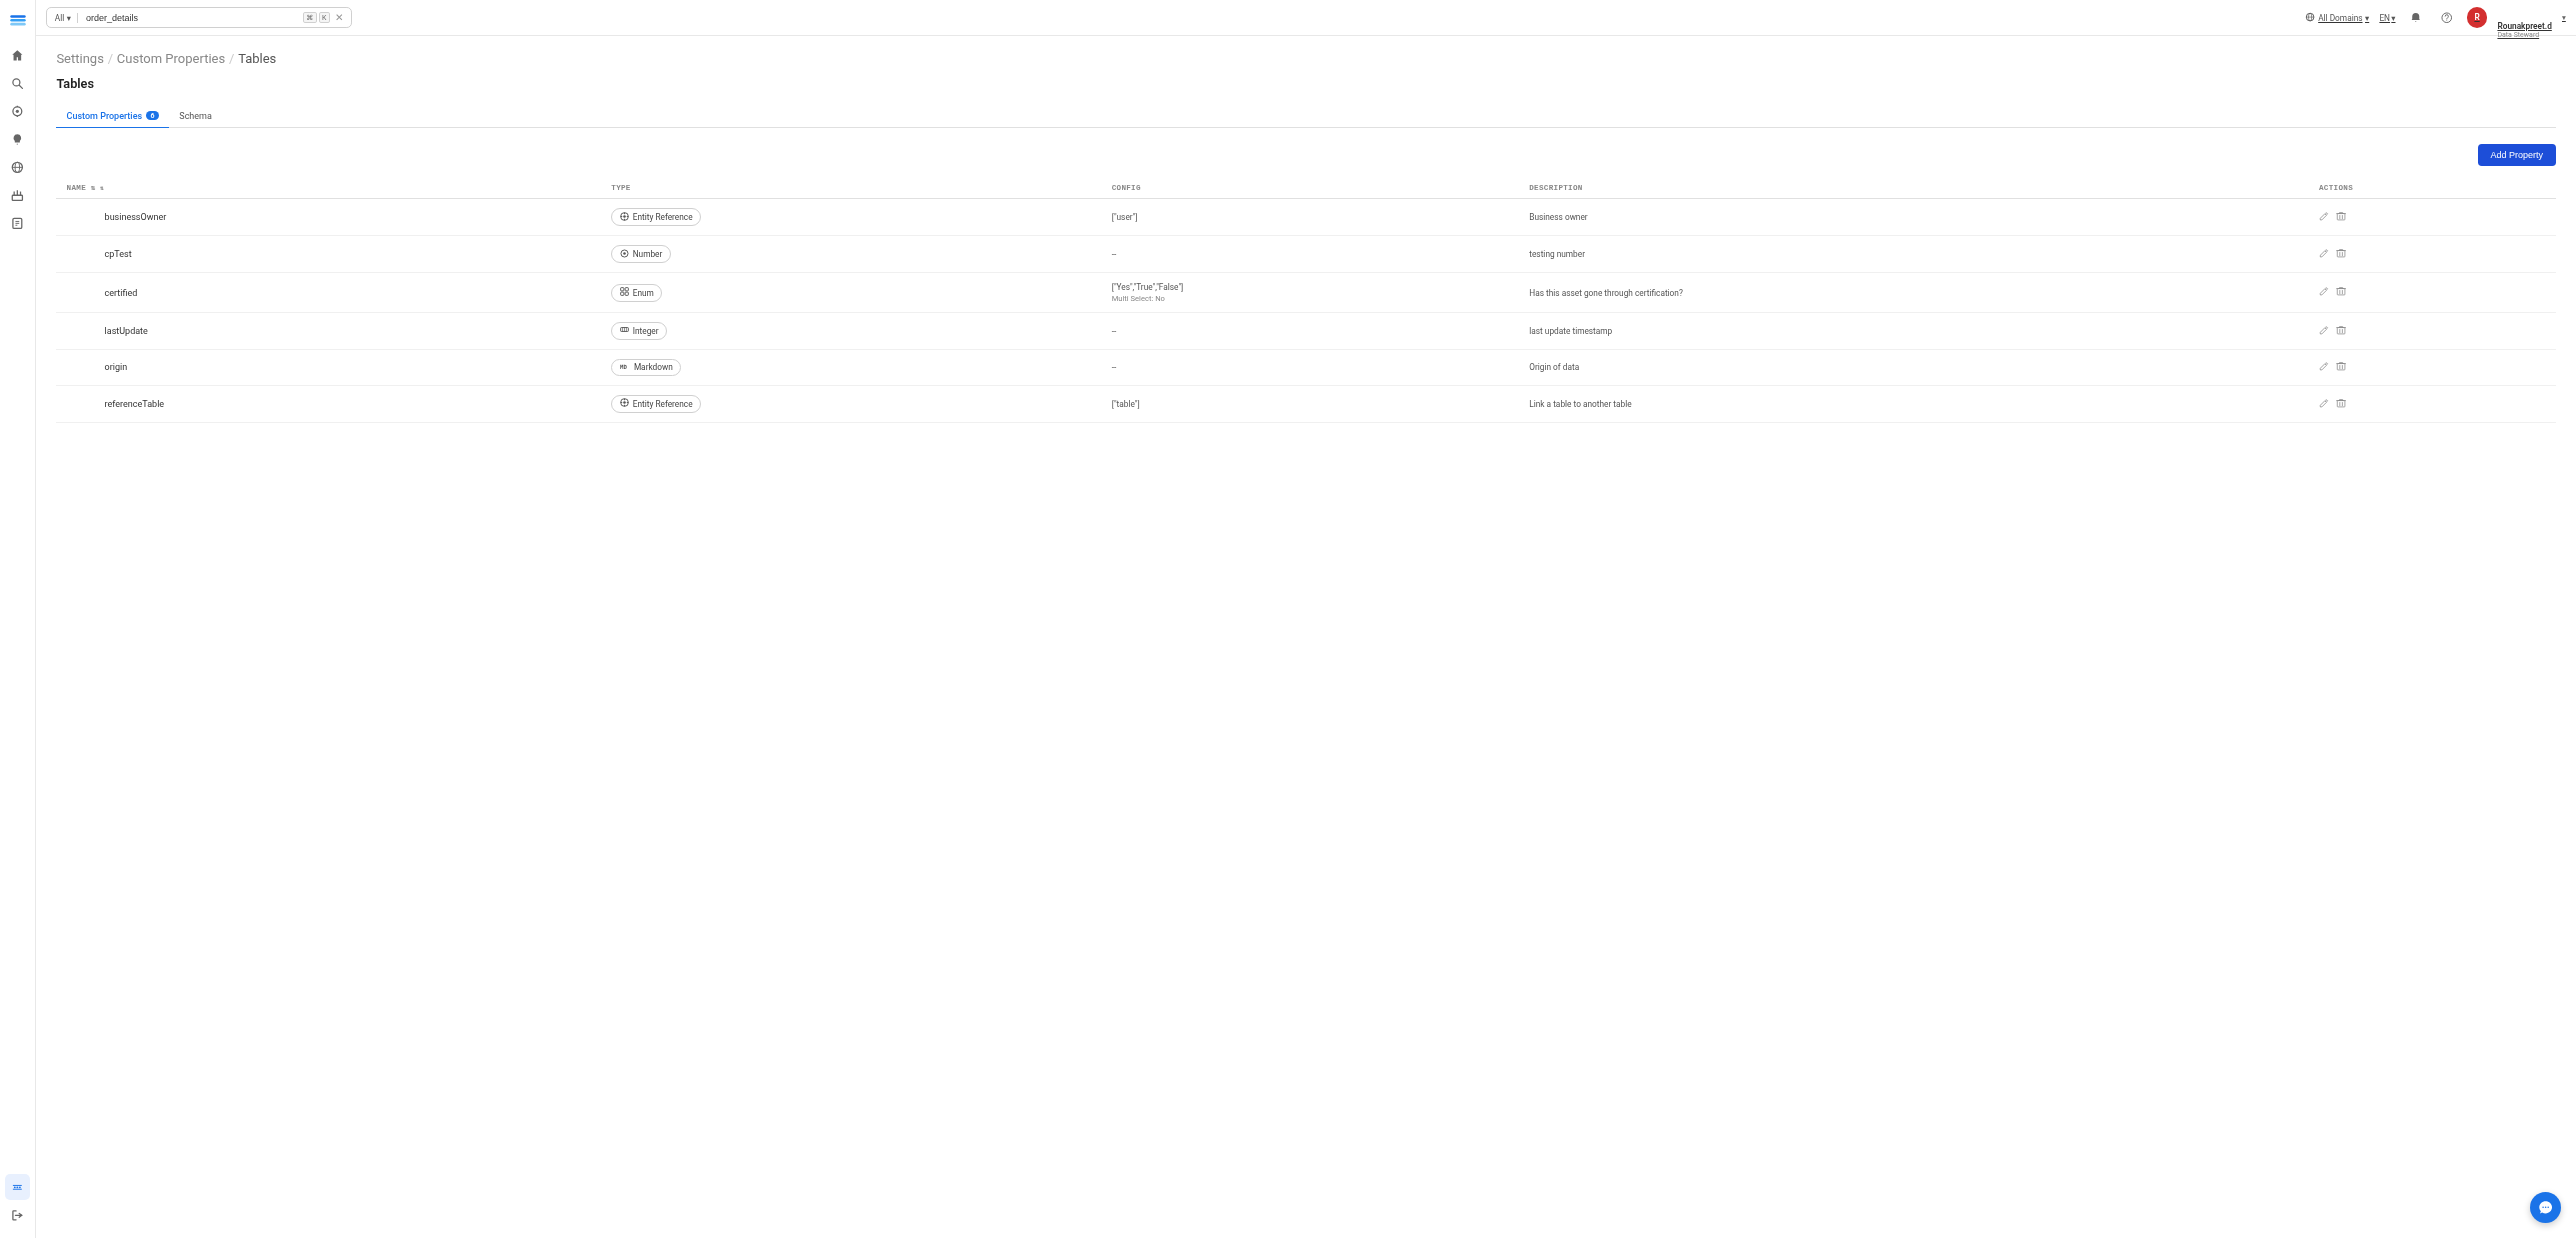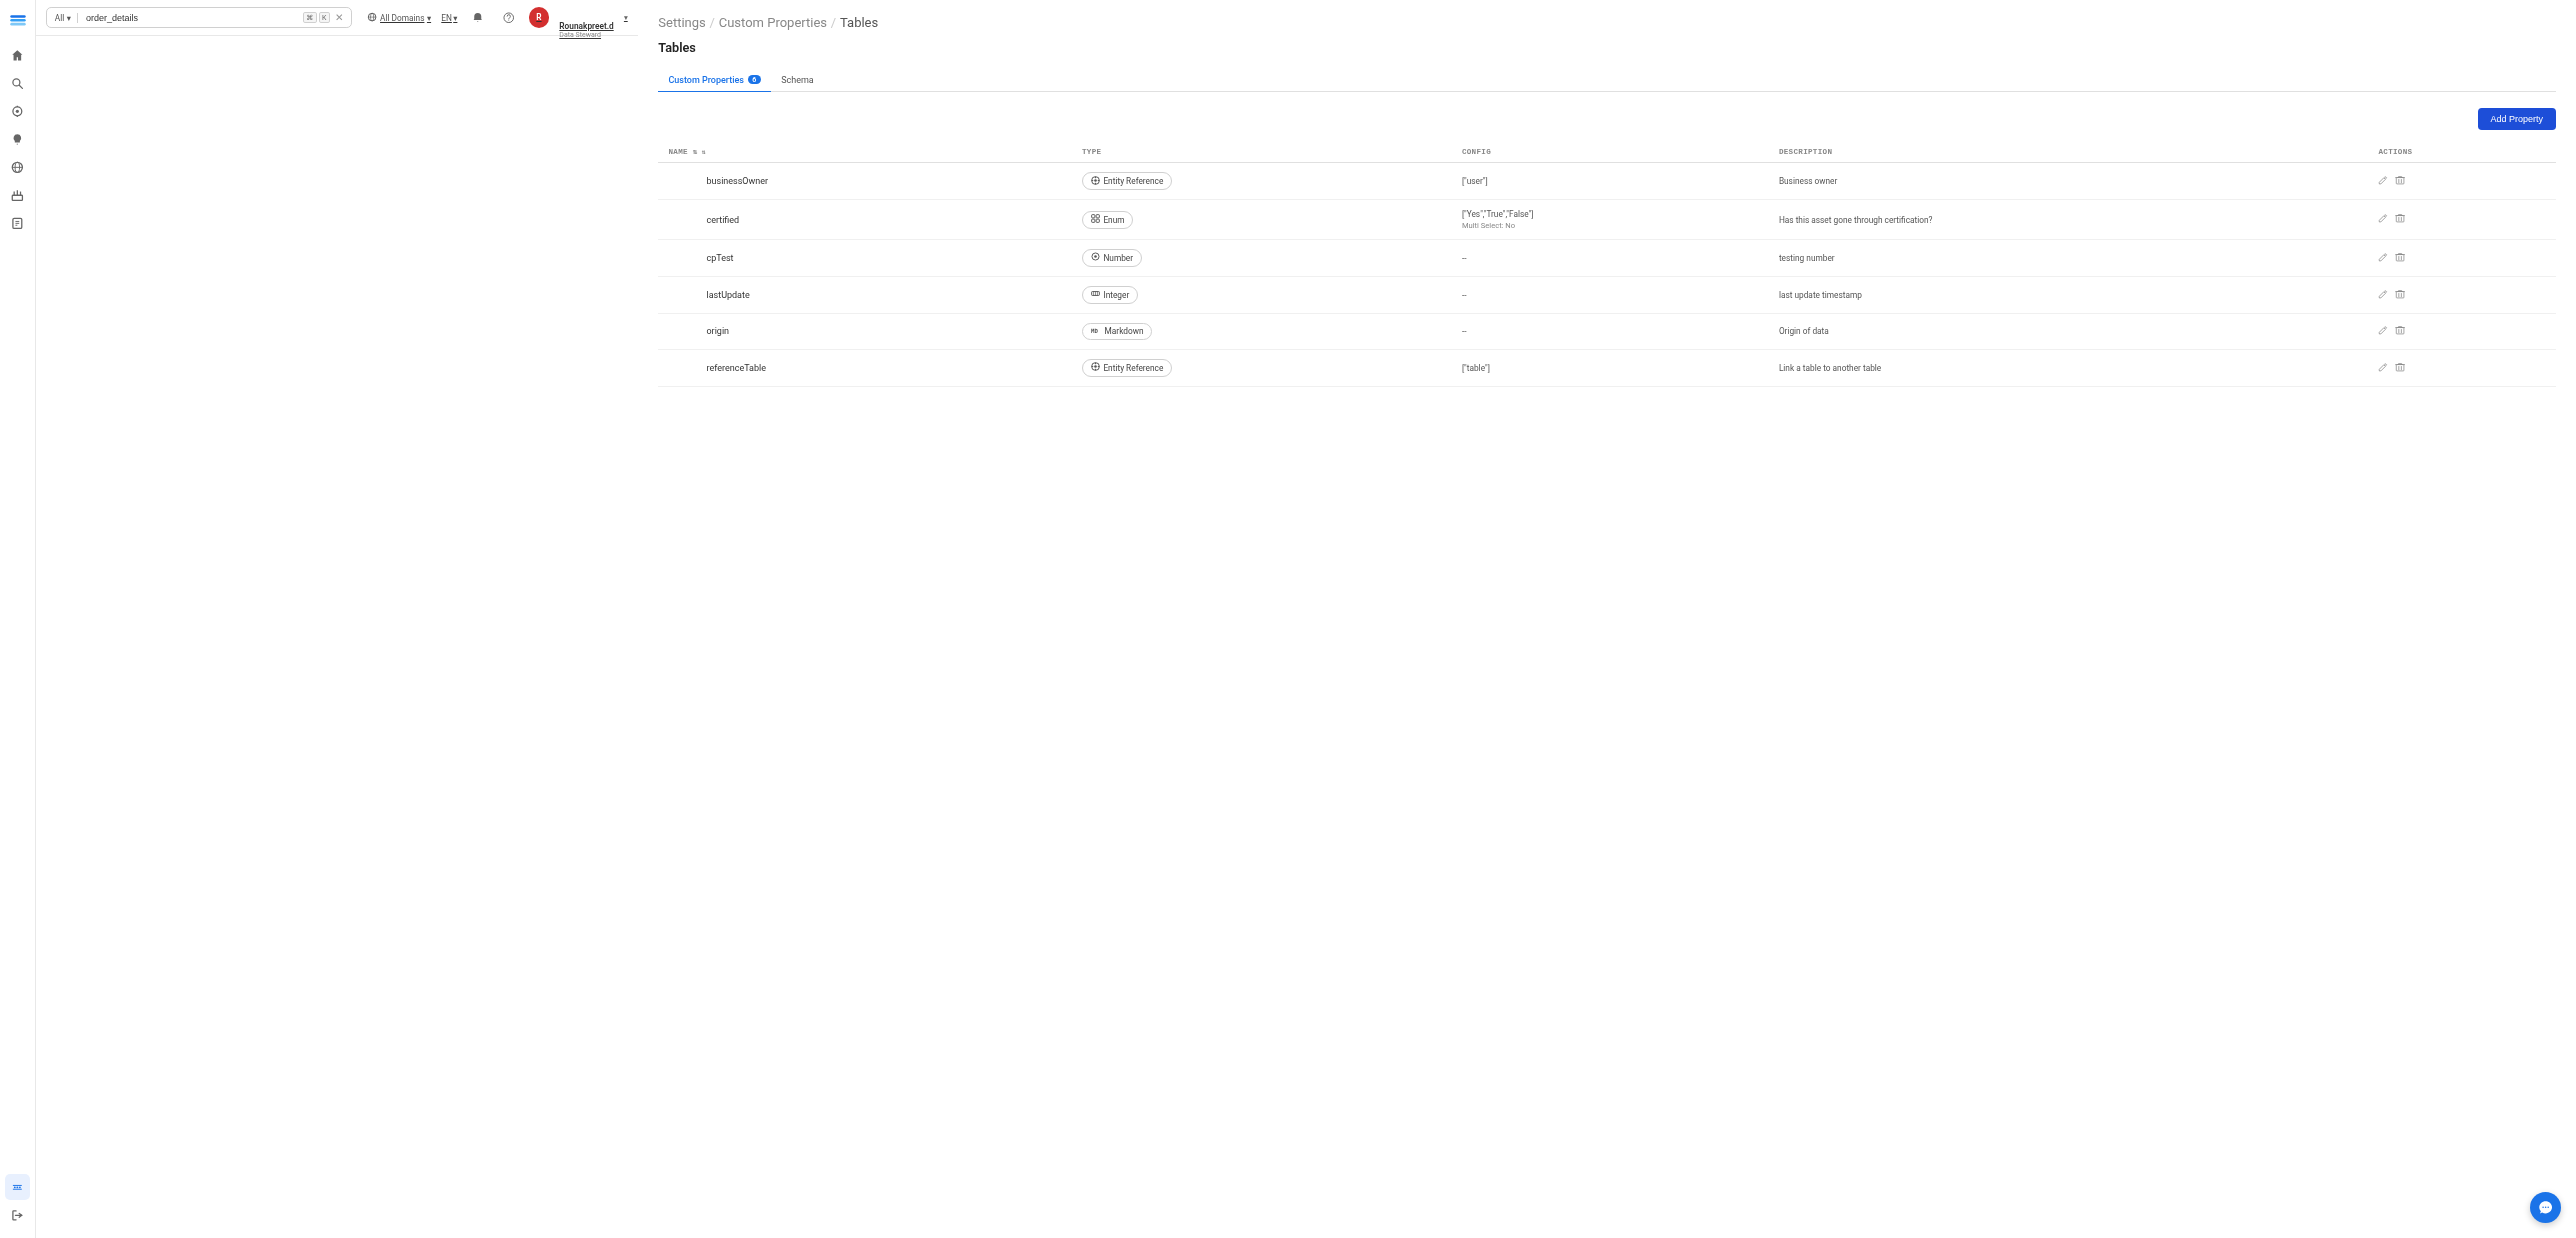--- a/index.html
+++ b/index.html
@@ -8,21 +8,21 @@
     
     .app-wrapper { display: flex; height: 100vh; overflow: hidden; }
 
     
     .icon-bar { width: 36px; background: #fff; border-right: 0.6px solid #e8e8e8; display: flex; flex-direction: column; align-items: center; padding: 5.1px 0; gap: 2.5px; flex-shrink: 0; }
     .icon-bar-logo { padding: 5.1px; margin-bottom: 5.1px; }
     .icon-bar-item { width: 25.5px; height: 25.5px; display: flex; align-items: center; justify-content: center; border-radius: 5.1px; cursor: pointer; color: #666; font-size: 11.5px; }
     .icon-bar-active-indicator { width: 25.5px; height: 25.5px; display: flex; align-items: center; justify-content: center; border-radius: 5.1px; background: #e8f0fe; color: #1a73e8; font-size: 11.5px; }
 
     
-    .main-area { flex: 1; display: flex; flex-direction: row; overflow: hidden; }
+    .main-area { flex: 1; display: flex; flex-direction: column; overflow: hidden; }
 
     
     .top-bar { height: 36px; border-bottom: 0.6px solid #e8e8e8; display: flex; align-items: center; padding: 0 10.2px; gap: 7.6px; flex-shrink: 0; }
     .search-box { display: flex; align-items: center; border: 0.6px solid #d0d0d0; border-radius: 5.1px; padding: 3.8px 7.6px; gap: 5.1px; min-width: 306px; background: #fff; }
     .search-box-all { display: flex; align-items: center; gap: 2.5px; color: #555; font-size: 8.3px; border-right: 0.6px solid #d0d0d0; padding-right: 6.4px; margin-right: 2.5px; cursor: pointer; }
     .search-input { border: none; outline: none; flex: 1; font-size: 9px; color: #333; background: transparent; }
     .search-kbd { display: flex; align-items: center; gap: 1.9px; }
     .kbd { background: #f5f5f5; border: 0.6px solid #d0d0d0; border-radius: 1.9px; padding: 0.6px 2.5px; font-size: 7px; color: #666; }
     .search-clear { cursor: pointer; color: #999; font-size: 10.2px; }
     .top-bar-spacer { flex: 1; }
@@ -290,62 +290,62 @@
                     </svg></span>
                   <span class="action-icon"><svg width="10.2" height="10.2" viewBox="0 0 16 16" fill="none">
                       <rect x="2" y="4" width="12" height="10" rx="1" stroke="#888" stroke-width="1.2"></rect>
                       <path d="M6 7v5M10 7v5" stroke="#888" stroke-width="1.2" stroke-linecap="round"></path>
                       <path d="M1 4h14M5.5 4V2.5h5V4" stroke="#888" stroke-width="1.2" stroke-linecap="round"></path>
                     </svg></span>
                 </div>
               </td>
             </tr>
             <tr>
+              <td><span class="name-val">cpTest</span></td>
+              <td><span class="type-badge">
+                  <span class="type-icon"><svg width="9" height="9" viewBox="0 0 14 14" fill="none">
+                      <circle cx="7" cy="7" r="5.5" stroke="#555" stroke-width="1.5"></circle>
+                      <circle cx="7" cy="7" r="2" fill="#555"></circle>
+                    </svg></span>
+                  <span>Number</span>
+                </span></td>
+              <td>
+                <div class="config-val">--</div>
+              </td>
+              <td><span class="desc-val">testing number</span></td>
+              <td>
+                <div class="actions-cell">
+                  <span class="action-icon"><svg width="10.2" height="10.2" viewBox="0 0 16 16" fill="none">
+                      <path d="M2 11.5V14h2.5l7.1-7.1-2.5-2.5L2 11.5z" stroke="#888" stroke-width="1.2" fill="none"></path>
+                      <path d="M11.5 2.5l2 2-1 1-2-2 1-1z" stroke="#888" stroke-width="1.2" fill="none"></path>
+                    </svg></span>
+                  <span class="action-icon"><svg width="10.2" height="10.2" viewBox="0 0 16 16" fill="none">
+                      <rect x="2" y="4" width="12" height="10" rx="1" stroke="#888" stroke-width="1.2"></rect>
+                      <path d="M6 7v5M10 7v5" stroke="#888" stroke-width="1.2" stroke-linecap="round"></path>
+                      <path d="M1 4h14M5.5 4V2.5h5V4" stroke="#888" stroke-width="1.2" stroke-linecap="round"></path>
+                    </svg></span>
+                </div>
+              </td>
+            </tr>
+            <tr>
               <td><span class="name-val">certified</span></td>
               <td><span class="type-badge">
                   <span class="type-icon"><svg width="9" height="9" viewBox="0 0 14 14" fill="none">
                       <rect x="1" y="1" width="5" height="5" rx="1" stroke="#555" stroke-width="1.5"></rect>
                       <rect x="8" y="1" width="5" height="5" rx="1" stroke="#555" stroke-width="1.5"></rect>
                       <rect x="1" y="8" width="5" height="5" rx="1" stroke="#555" stroke-width="1.5"></rect>
                       <rect x="8" y="8" width="5" height="5" rx="1" stroke="#555" stroke-width="1.5"></rect>
                     </svg></span>
                   <span>Enum</span>
                 </span></td>
               <td>
                 <div class="config-val">["Yes","True","False"]</div>
                 <div class="config-sub">Multi Select: No</div>
               </td>
               <td><span class="desc-val">Has this asset gone through certification?</span></td>
-              <td>
-                <div class="actions-cell">
-                  <span class="action-icon"><svg width="10.2" height="10.2" viewBox="0 0 16 16" fill="none">
-                      <path d="M2 11.5V14h2.5l7.1-7.1-2.5-2.5L2 11.5z" stroke="#888" stroke-width="1.2" fill="none"></path>
-                      <path d="M11.5 2.5l2 2-1 1-2-2 1-1z" stroke="#888" stroke-width="1.2" fill="none"></path>
-                    </svg></span>
-                  <span class="action-icon"><svg width="10.2" height="10.2" viewBox="0 0 16 16" fill="none">
-                      <rect x="2" y="4" width="12" height="10" rx="1" stroke="#888" stroke-width="1.2"></rect>
-                      <path d="M6 7v5M10 7v5" stroke="#888" stroke-width="1.2" stroke-linecap="round"></path>
-                      <path d="M1 4h14M5.5 4V2.5h5V4" stroke="#888" stroke-width="1.2" stroke-linecap="round"></path>
-                    </svg></span>
-                </div>
-              </td>
-            </tr>
-            <tr>
-              <td><span class="name-val">cpTest</span></td>
-              <td><span class="type-badge">
-                  <span class="type-icon"><svg width="9" height="9" viewBox="0 0 14 14" fill="none">
-                      <circle cx="7" cy="7" r="5.5" stroke="#555" stroke-width="1.5"></circle>
-                      <circle cx="7" cy="7" r="2" fill="#555"></circle>
-                    </svg></span>
-                  <span>Number</span>
-                </span></td>
-              <td>
-                <div class="config-val">--</div>
-              </td>
-              <td><span class="desc-val">testing number</span></td>
               <td>
                 <div class="actions-cell">
                   <span class="action-icon"><svg width="10.2" height="10.2" viewBox="0 0 16 16" fill="none">
                       <path d="M2 11.5V14h2.5l7.1-7.1-2.5-2.5L2 11.5z" stroke="#888" stroke-width="1.2" fill="none"></path>
                       <path d="M11.5 2.5l2 2-1 1-2-2 1-1z" stroke="#888" stroke-width="1.2" fill="none"></path>
                     </svg></span>
                   <span class="action-icon"><svg width="10.2" height="10.2" viewBox="0 0 16 16" fill="none">
                       <rect x="2" y="4" width="12" height="10" rx="1" stroke="#888" stroke-width="1.2"></rect>
                       <path d="M6 7v5M10 7v5" stroke="#888" stroke-width="1.2" stroke-linecap="round"></path>
                       <path d="M1 4h14M5.5 4V2.5h5V4" stroke="#888" stroke-width="1.2" stroke-linecap="round"></path>

